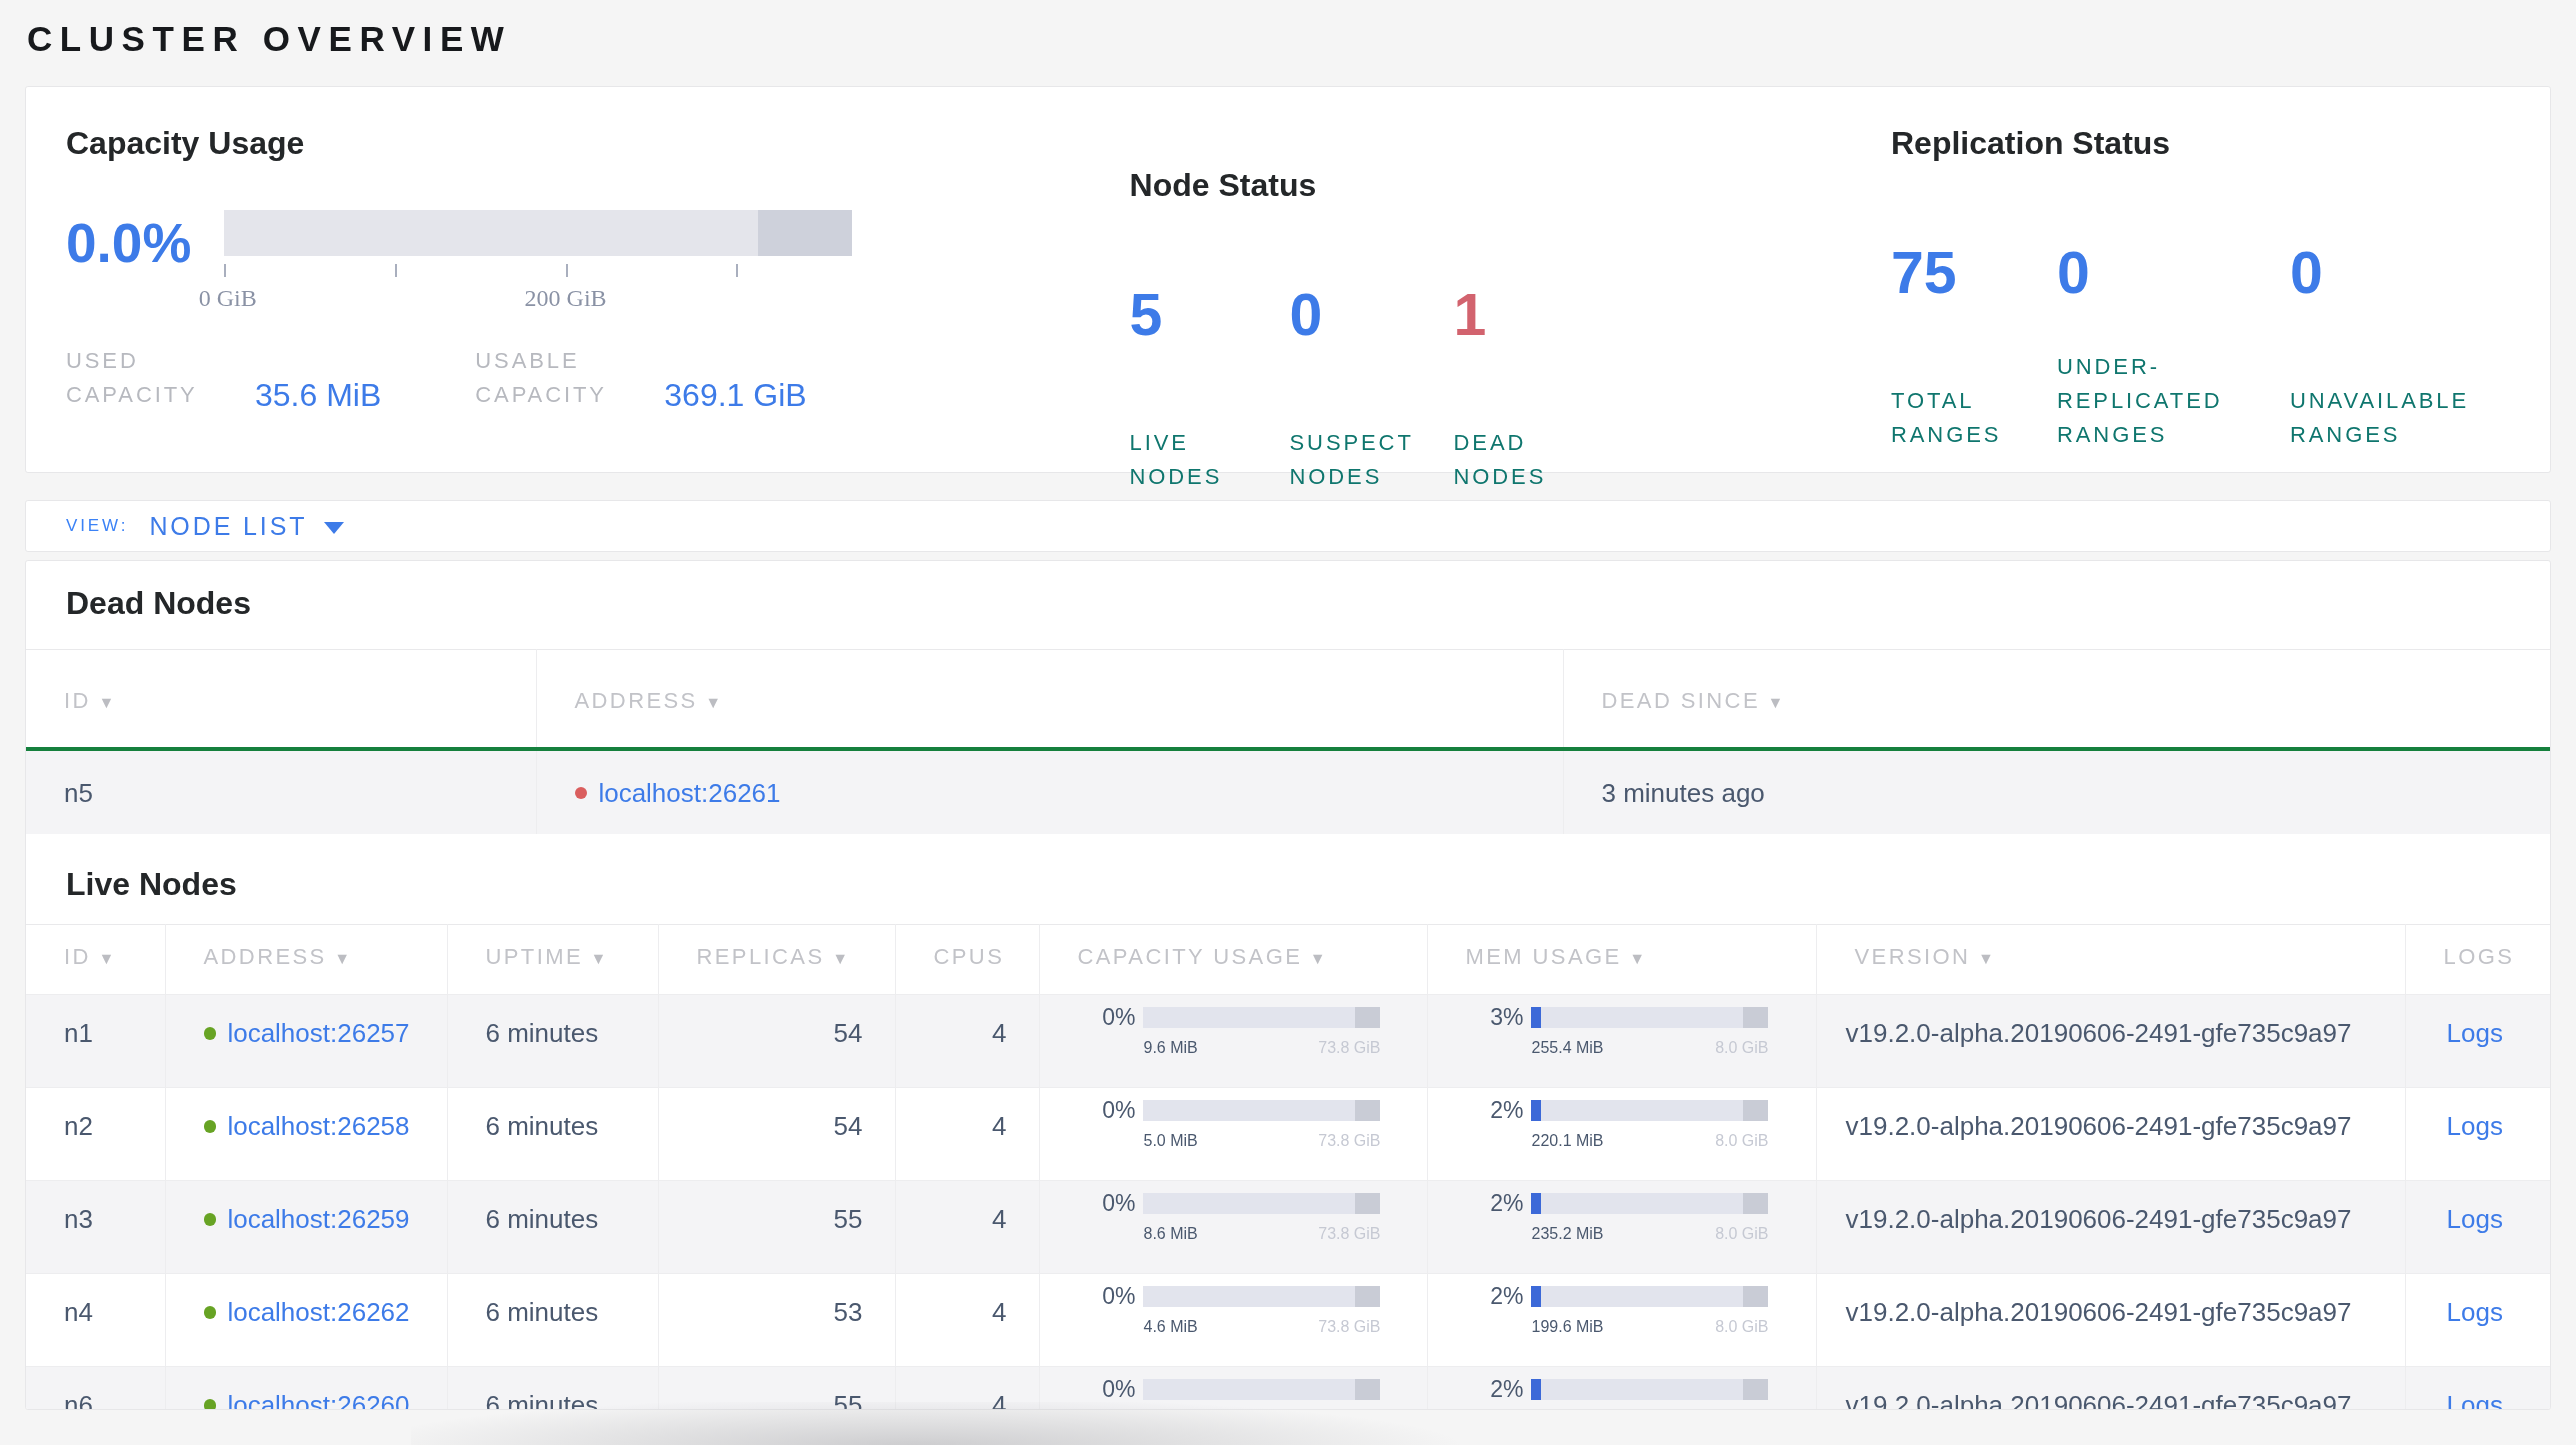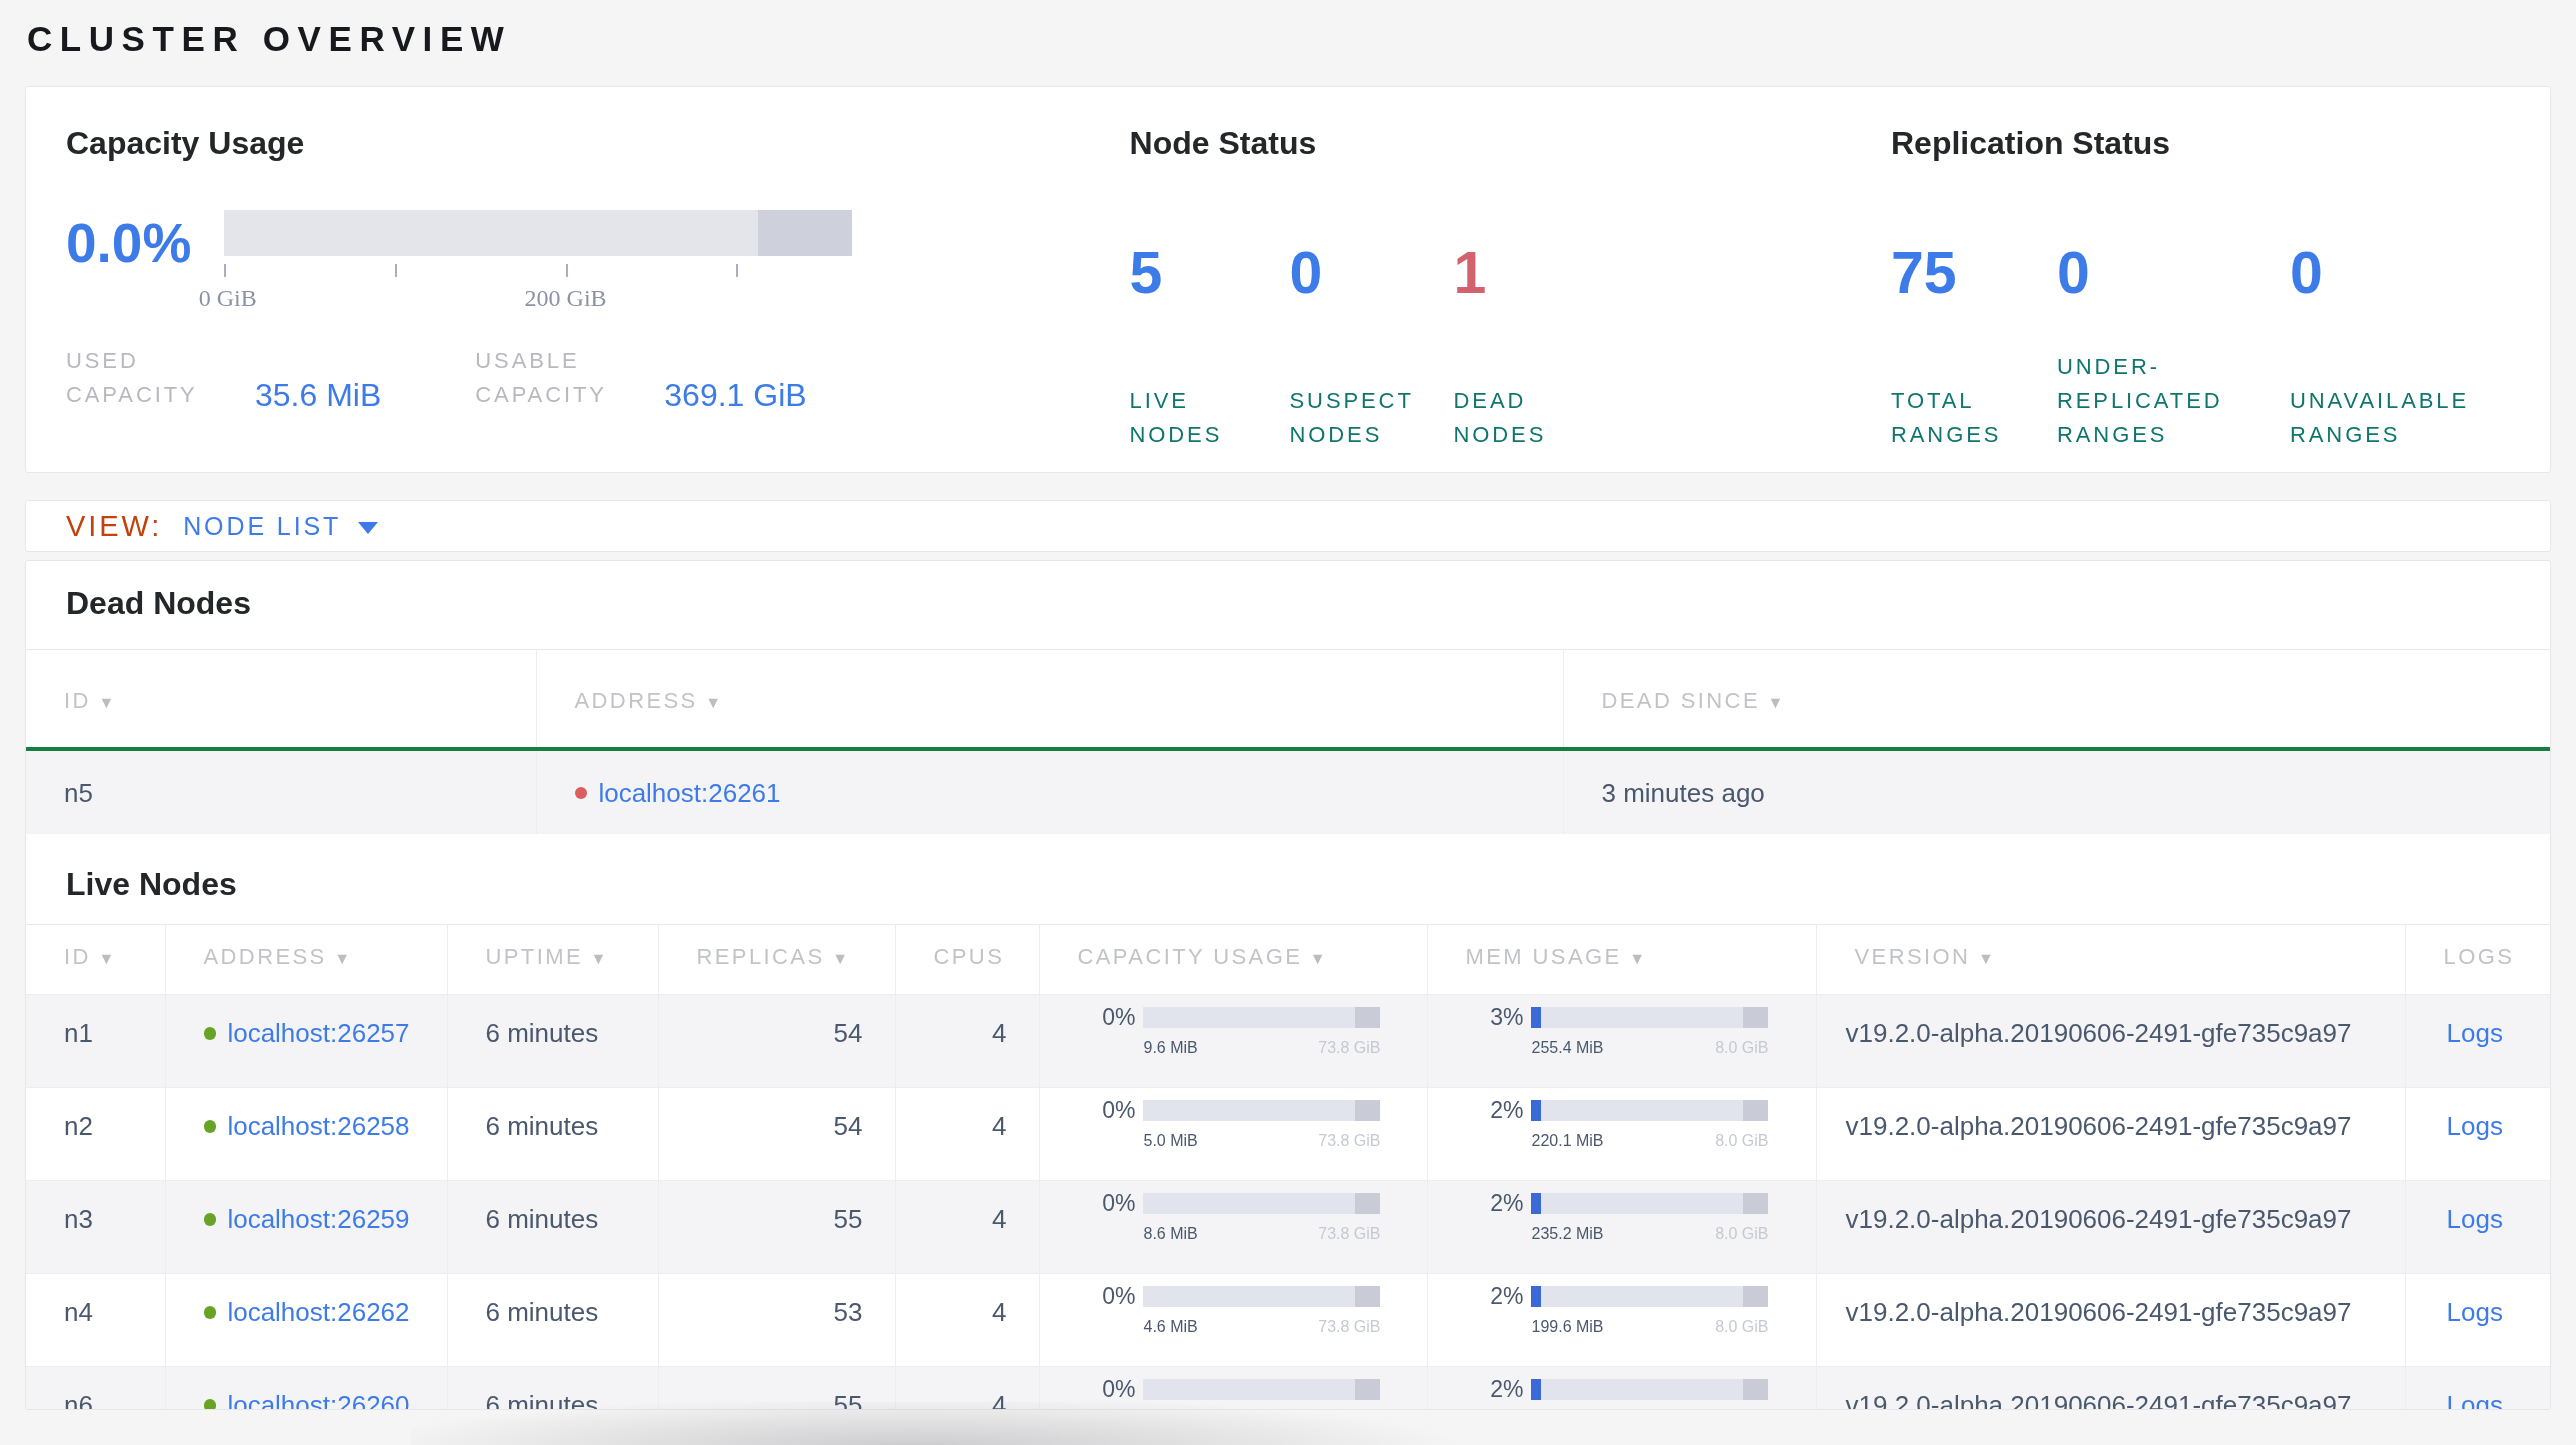--- a/index.html
+++ b/index.html
@@ -20,21 +20,21 @@
 
   
   .card {
     background:#fff; border:1px solid #e7e7e9; border-radius:2.9px;
   }
 
   
   .summary { display:flex; padding:38px 40px 0 40px; height:387px; }
   .sec-title { font-size:32px; font-weight:700; color:#242729; }
   .sec-capacity { width:1102px; }
-  .sec-node { width:789px; }
+  .sec-node { width:789px;margin-top:42px; }
   .sec-repl { flex:1; }
 
   .cap-row { display:flex; margin-top:48px; }
   .cap-pct {
     width:158px; font-size:55px; font-weight:600; color:#3d7be8; line-height:1;
     padding-top:5.7px;
   }
   .cap-barwrap { width:628px;font-family:Liberation Serif, serif; }
   .cap-bar { position:relative; height:46px; background:#e4e5eb; }
   .cap-bar .tail { position:absolute; right:0; top:0; height:100%; width:15%; background:#ced1db; }
@@ -57,21 +57,21 @@
   .stat-num { font-size:59px; font-weight:600; color:#3d7be8; line-height:1; margin-top:38px; }
   .stat-num.red { color:#d2636e; }
   .stat-label {
     margin-top:auto; font-size:22px; letter-spacing:2.9px; color:#0f766e; line-height:1.55;
   }
 
   
   .view-bar {
     margin-top:27px; height:52px; display:flex; align-items:center; padding-left:40px;
   }
-  .view-label { font-size:29px; letter-spacing:2.9px; color:#c2410c; }
+  .view-label { font-size:17px; letter-spacing:2.9px; color:#3b82f6; }
   .view-select { display:flex; align-items:center; margin-left:21px; cursor:pointer; }
   .view-value { font-size:25px; letter-spacing:2.9px; color:#3d7be8; }
   .caret-down {
     width:0; height:0; margin-left:17px; margin-top:2.9px;
     border-left:10.5px solid transparent; border-right:10.5px solid transparent;
     border-top:12.4px solid #3d7be8;
   }
 
   
   .main-card { margin-top:7.6px; height:850px; overflow:hidden; padding-top:19px; }

